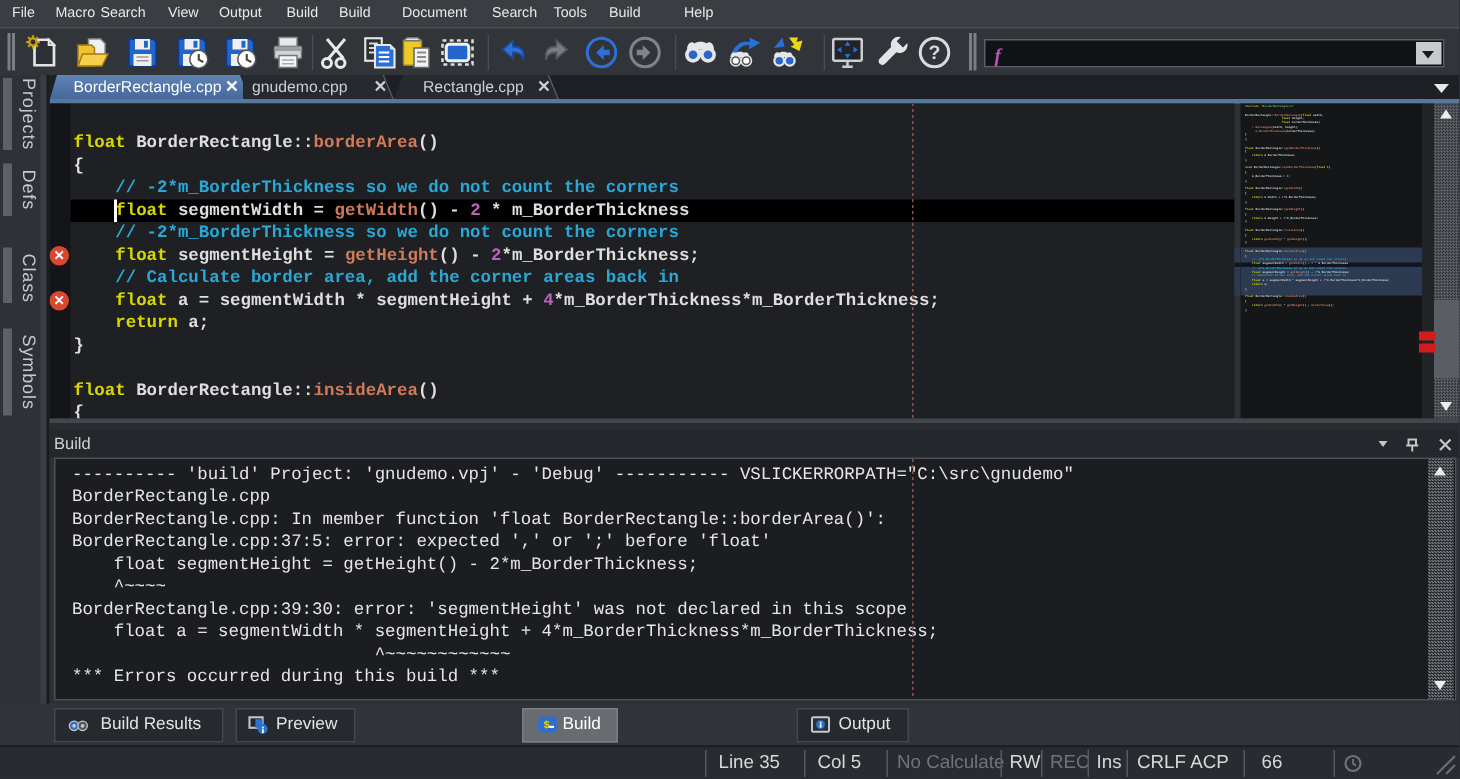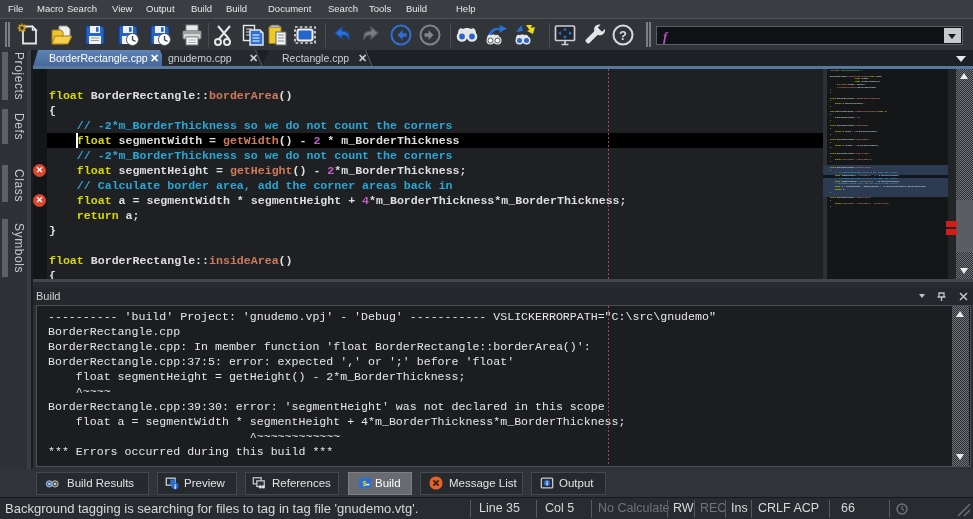--- a/index.html
+++ b/index.html
@@ -373,56 +373,39 @@
     <div class="btab" style="left:157px;width:80px">
       <svg class="bicon" style="left:7px" viewBox="0 0 16 16">
           <rect x="1.5" y="2.5" width="10" height="8" fill="none" stroke="#c0c4c8" stroke-width="1.6"></rect>
           <rect x="6" y="4" width="5.5" height="6.5" fill="#2a6fd4"></rect>
           <circle cx="11.5" cy="11.5" r="3.8" fill="#2a6fd4"></circle>
           <rect x="11" y="9.6" width="1.4" height="1.4" fill="#fff"></rect>
           <rect x="11" y="11.6" width="1.4" height="3" fill="#fff"></rect>
         </svg>
       <span style="position:absolute;left:26px">Preview</span>
     </div>
-    <div class="btab" style="left:245px;width:94px">
-      <svg class="bicon" style="left:6px" viewBox="0 0 16 16">
-          <rect x="1.5" y="2" width="9" height="7" fill="none" stroke="#bfc3c7" stroke-width="1.5"></rect>
-          <rect x="5.5" y="5.5" width="8.5" height="6.5" fill="#2c3035" stroke="#bfc3c7" stroke-width="1.5"></rect>
-          <circle cx="9.5" cy="12.5" r="1.8" fill="#dfe1e4"></circle>
-          <circle cx="13" cy="12.5" r="1.8" fill="#dfe1e4"></circle>
-        </svg>
-      <span style="position:absolute;left:26px">References</span>
-    </div>
     <div class="btab active" style="left:348px;width:64px">
       <svg class="bicon" style="left:9px" viewBox="0 0 16 16">
           <rect x="1" y="2" width="14" height="12" rx="2" fill="#2a6fd4"></rect>
           <text x="5" y="11" font-size="8" fill="#f7d100" font-family="Liberation Mono" font-weight="bold">$</text>
           <rect x="9" y="9" width="4" height="1.6" fill="#fff"></rect>
         </svg>
       <span style="position:absolute;left:26px">Build</span>
-    </div>
-    <div class="btab" style="left:420px;width:103px">
-      <svg class="bicon" style="left:8px" viewBox="0 0 16 16">
-          <circle cx="8" cy="8" r="7.5" fill="#e8622a"></circle>
-          <path d="M5 5l6 6M11 5l-6 6" stroke="#3c2313" stroke-width="2.4"></path>
-        </svg>
-      <span style="position:absolute;left:28px">Message List</span>
     </div>
     <div class="btab" style="left:531px;width:75px">
       <svg class="bicon" style="left:8px" viewBox="0 0 16 16">
           <rect x="1.5" y="2.5" width="13" height="11" rx="1" fill="#2c3035" stroke="#c6cace" stroke-width="1.5"></rect>
           <circle cx="8" cy="8" r="3.4" fill="#2a6fd4"></circle>
           <rect x="7.4" y="6" width="1.4" height="1.3" fill="#fff"></rect>
           <rect x="7.4" y="7.8" width="1.4" height="2.6" fill="#fff"></rect>
         </svg>
       <span style="position:absolute;left:27px">Output</span>
     </div>
   </div>
   <div class="abs" id="statusbar">
-    <span style="position:absolute;left:5px;font-size:13px">Background tagging is searching for files to tag in tag file 'gnudemo.vtg'.</span>
     <div class="stsep" style="left:470px"></div>
     <span class="stcell" style="left:479px">Line 35</span>
     <div class="stsep" style="left:536px"></div>
     <span class="stcell" style="left:545px">Col 5</span>
     <div class="stsep" style="left:591px"></div>
     <span class="stcell dim" style="left:598px">No Calculate</span>
     <div class="stsep" style="left:667px"></div>
     <span class="stcell" style="left:673px">RW</span>
     <div class="stsep" style="left:694px"></div>
     <span class="stcell dim" style="left:700px">REC</span>

